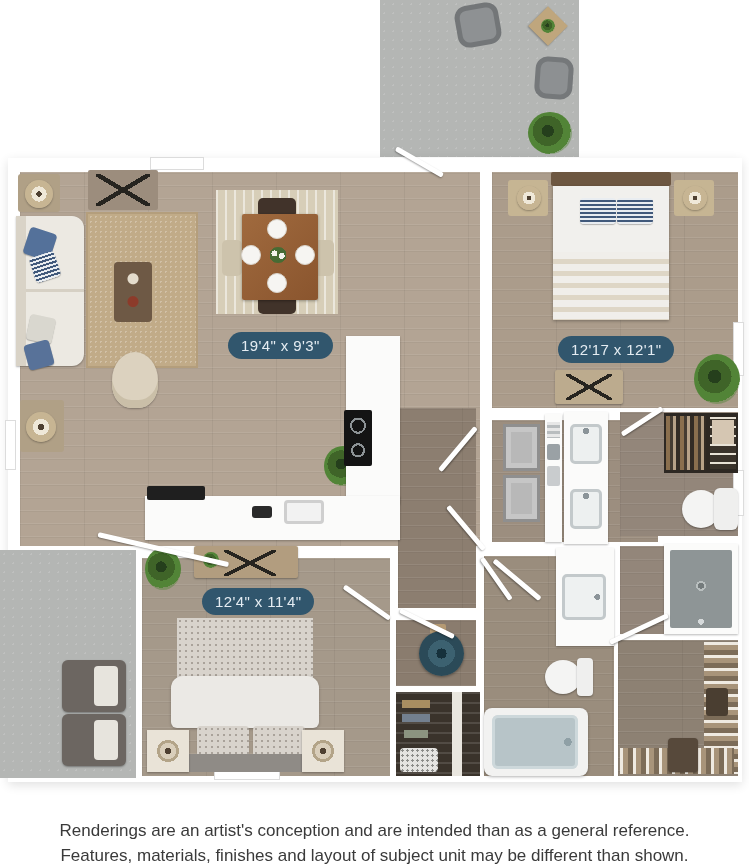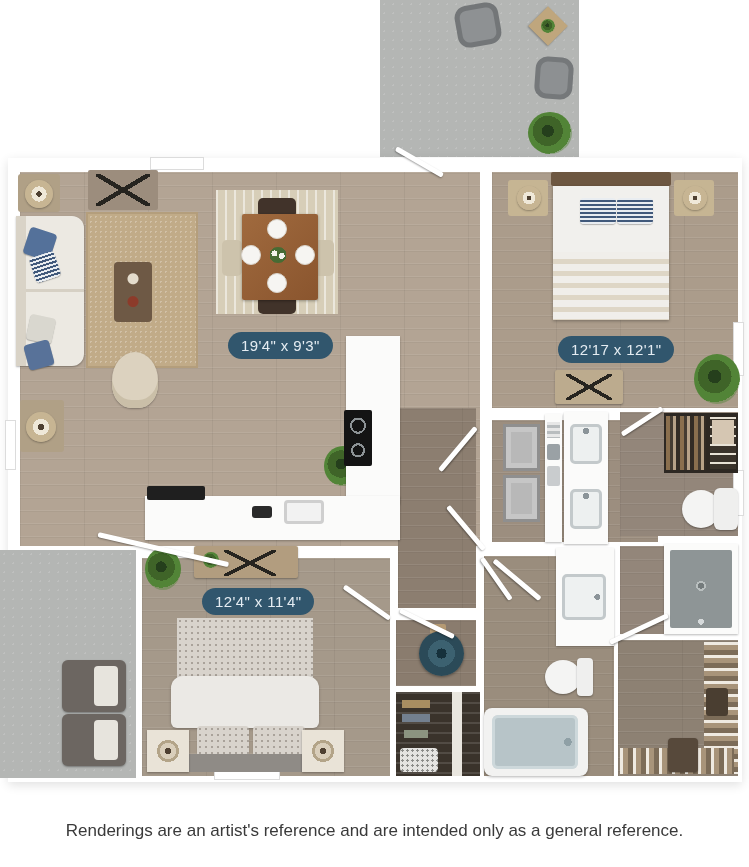--- a/index.html
+++ b/index.html
@@ -174,16 +174,17 @@
   <div class="abs door" style="left:344px;top:584px;width:56px;transform:rotate(35deg);"></div>
   <div class="abs door" style="left:494px;top:558px;width:60px;transform:rotate(40deg);"></div>
   <div class="abs door" style="left:610px;top:640px;width:64px;transform:rotate(-25deg);"></div>
   <div class="abs door" style="left:622px;top:432px;width:48px;transform:rotate(-33deg);"></div>
 
   <div class="abs pill" style="left:228px;top:332px;">19'4" x 9'3"</div>
   <div class="abs pill" style="left:558px;top:336px;">12'17 x 12'1"</div>
   <div class="abs pill" style="left:202px;top:588px;">12'4" x 11'4"</div>
 
   <div class="disclaimer">
-    <p>Renderings are an artist's reference and are intended only as a general reference.</p>
+    <p>Renderings are an artist's conception and are intended than as a general reference.</p>
+    <p>Features, materials, finishes and layout of subject unit may be different than shown.</p>
   </div>
 
 </div>
 
 </body></html>

